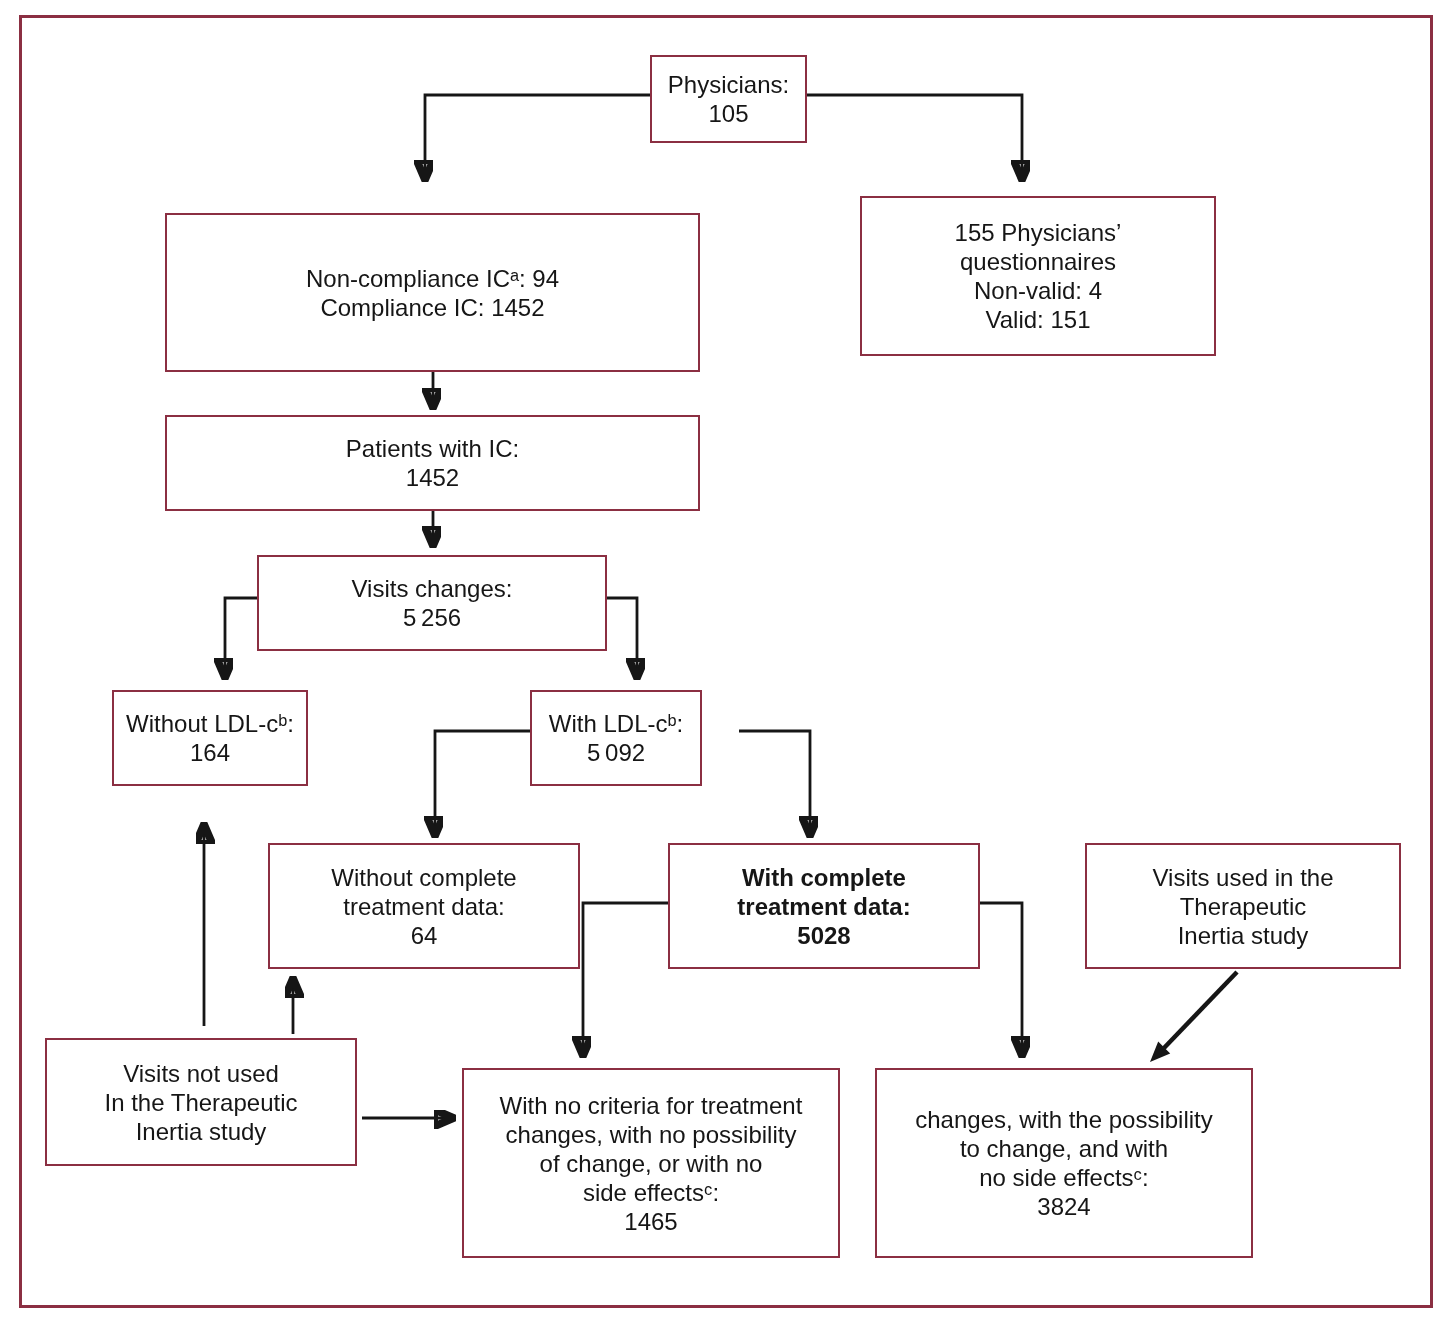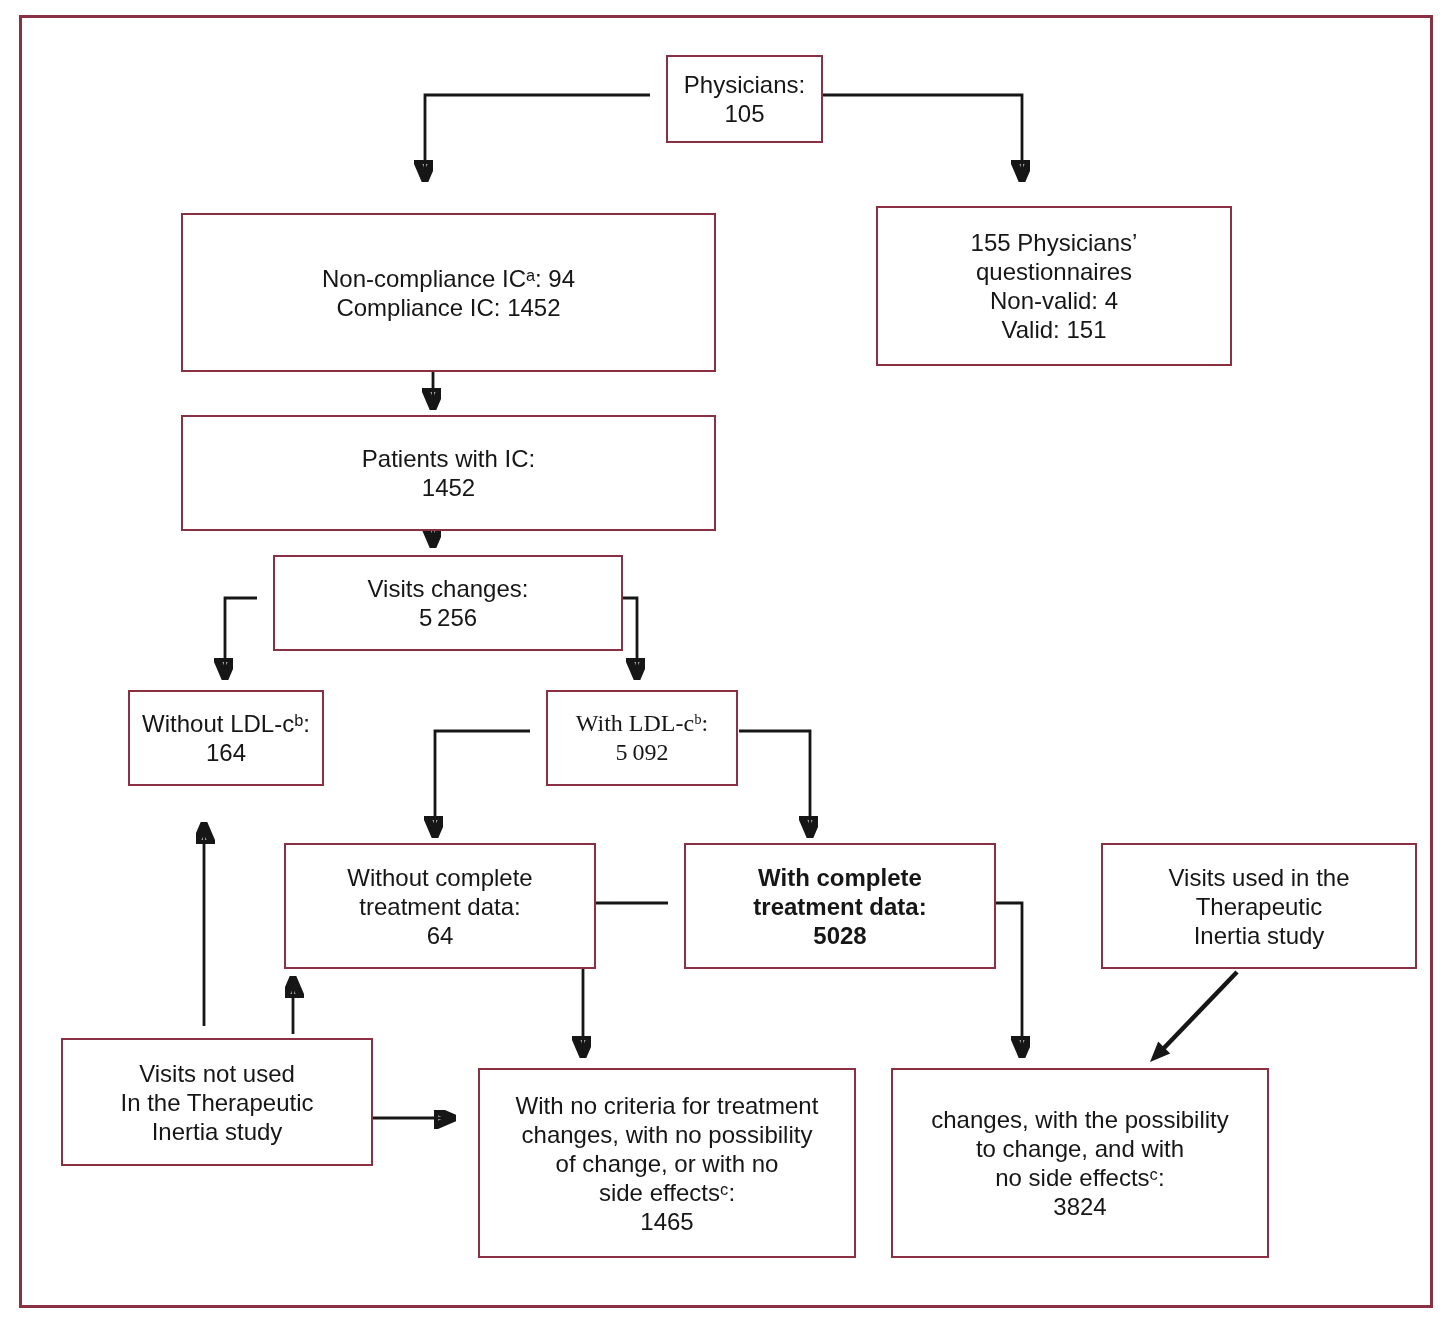--- a/index.html
+++ b/index.html
@@ -39,21 +39,20 @@
     border:2.5px solid var(--maroon);
     background:#ffffff;
     display:flex;
     flex-direction:column;
     align-items:center;
     justify-content:center;
     text-align:center;
     font-size:24px;
     line-height:29px;
     padding:4px 6px;
-    margin-left:16px;
   }
 </style>
 </head>
 <body>
 
 <div class="canvas">
 
   <svg class="wires" viewBox="0 0 1454 1329" xmlns="http://www.w3.org/2000/svg">
     <defs>
       <marker id="arrow" markerWidth="8" markerHeight="7" refX="6.4" refY="3" orient="auto" markerUnits="strokeWidth">
@@ -84,43 +83,43 @@
   <div class="node" style="left:650px;top:55px;width:157px;height:88px;">
     <div>Physicians:</div>
     <div>105</div>
   </div>
 
   <div class="node" style="left:165px;top:213px;width:535px;height:159px;">
     <div>Non-compliance ICᵃ: 94</div>
     <div>Compliance IC: 1452</div>
   </div>
 
-  <div class="node" style="left:860px;top:206px;width:356px;height:160px;">
+  <div class="node" style="left:860px;top:196px;width:356px;height:160px;">
     <div>155 Physicians’</div>
     <div>questionnaires</div>
     <div>Non-valid: 4</div>
     <div>Valid: 151</div>
   </div>
 
-  <div class="node" style="left:165px;top:415px;width:535px;height:116px;">
+  <div class="node" style="left:165px;top:415px;width:535px;height:96px;">
     <div>Patients with IC:</div>
     <div>1452</div>
   </div>
 
   <div class="node" style="left:257px;top:555px;width:350px;height:96px;">
     <div>Visits changes:</div>
     <div>5 256</div>
   </div>
 
   <div class="node" style="left:112px;top:690px;width:196px;height:96px;">
     <div>Without LDL-cᵇ:</div>
     <div>164</div>
   </div>
 
-  <div class="node" style="left:530px;top:690px;width:192px;height:96px;font-family:Liberation Serif, serif;">
+  <div class="node" style="left:530px;top:690px;width:172px;height:96px;">
     <div>With LDL-cᵇ:</div>
     <div>5 092</div>
   </div>
 
   <div class="node" style="left:268px;top:843px;width:312px;height:126px;">
     <div>Without complete</div>
     <div>treatment data:</div>
     <div>64</div>
   </div>
 

